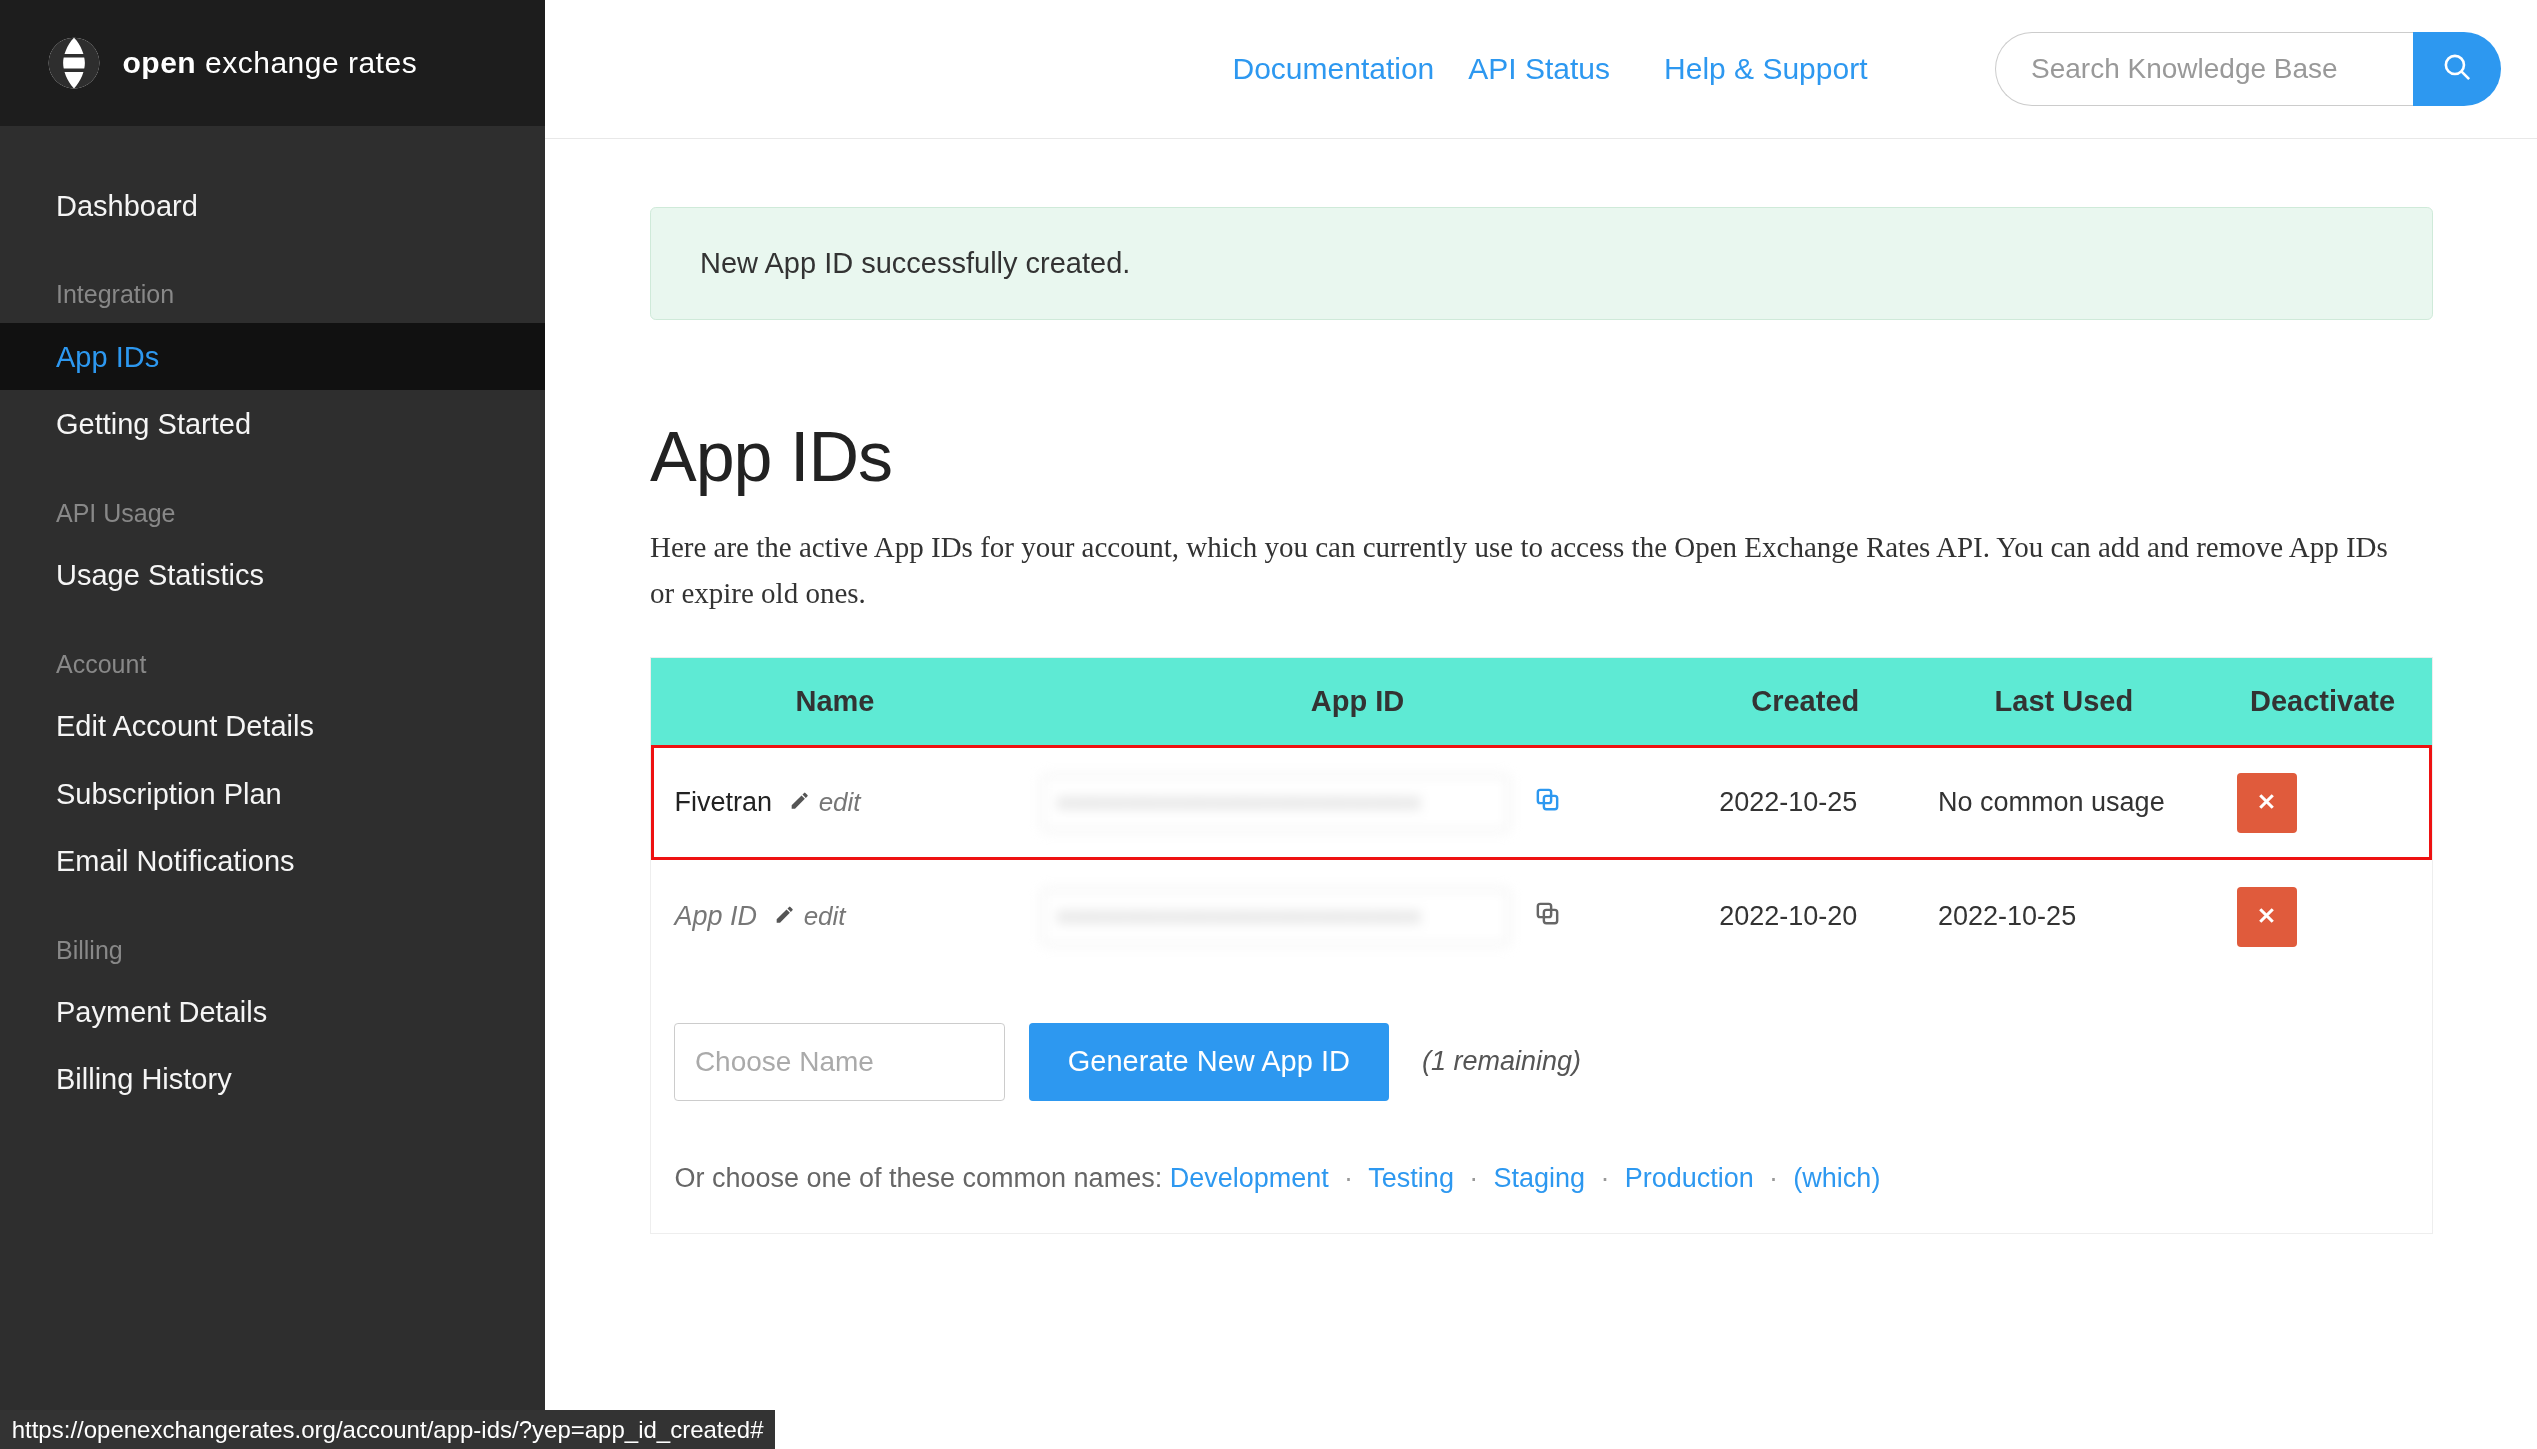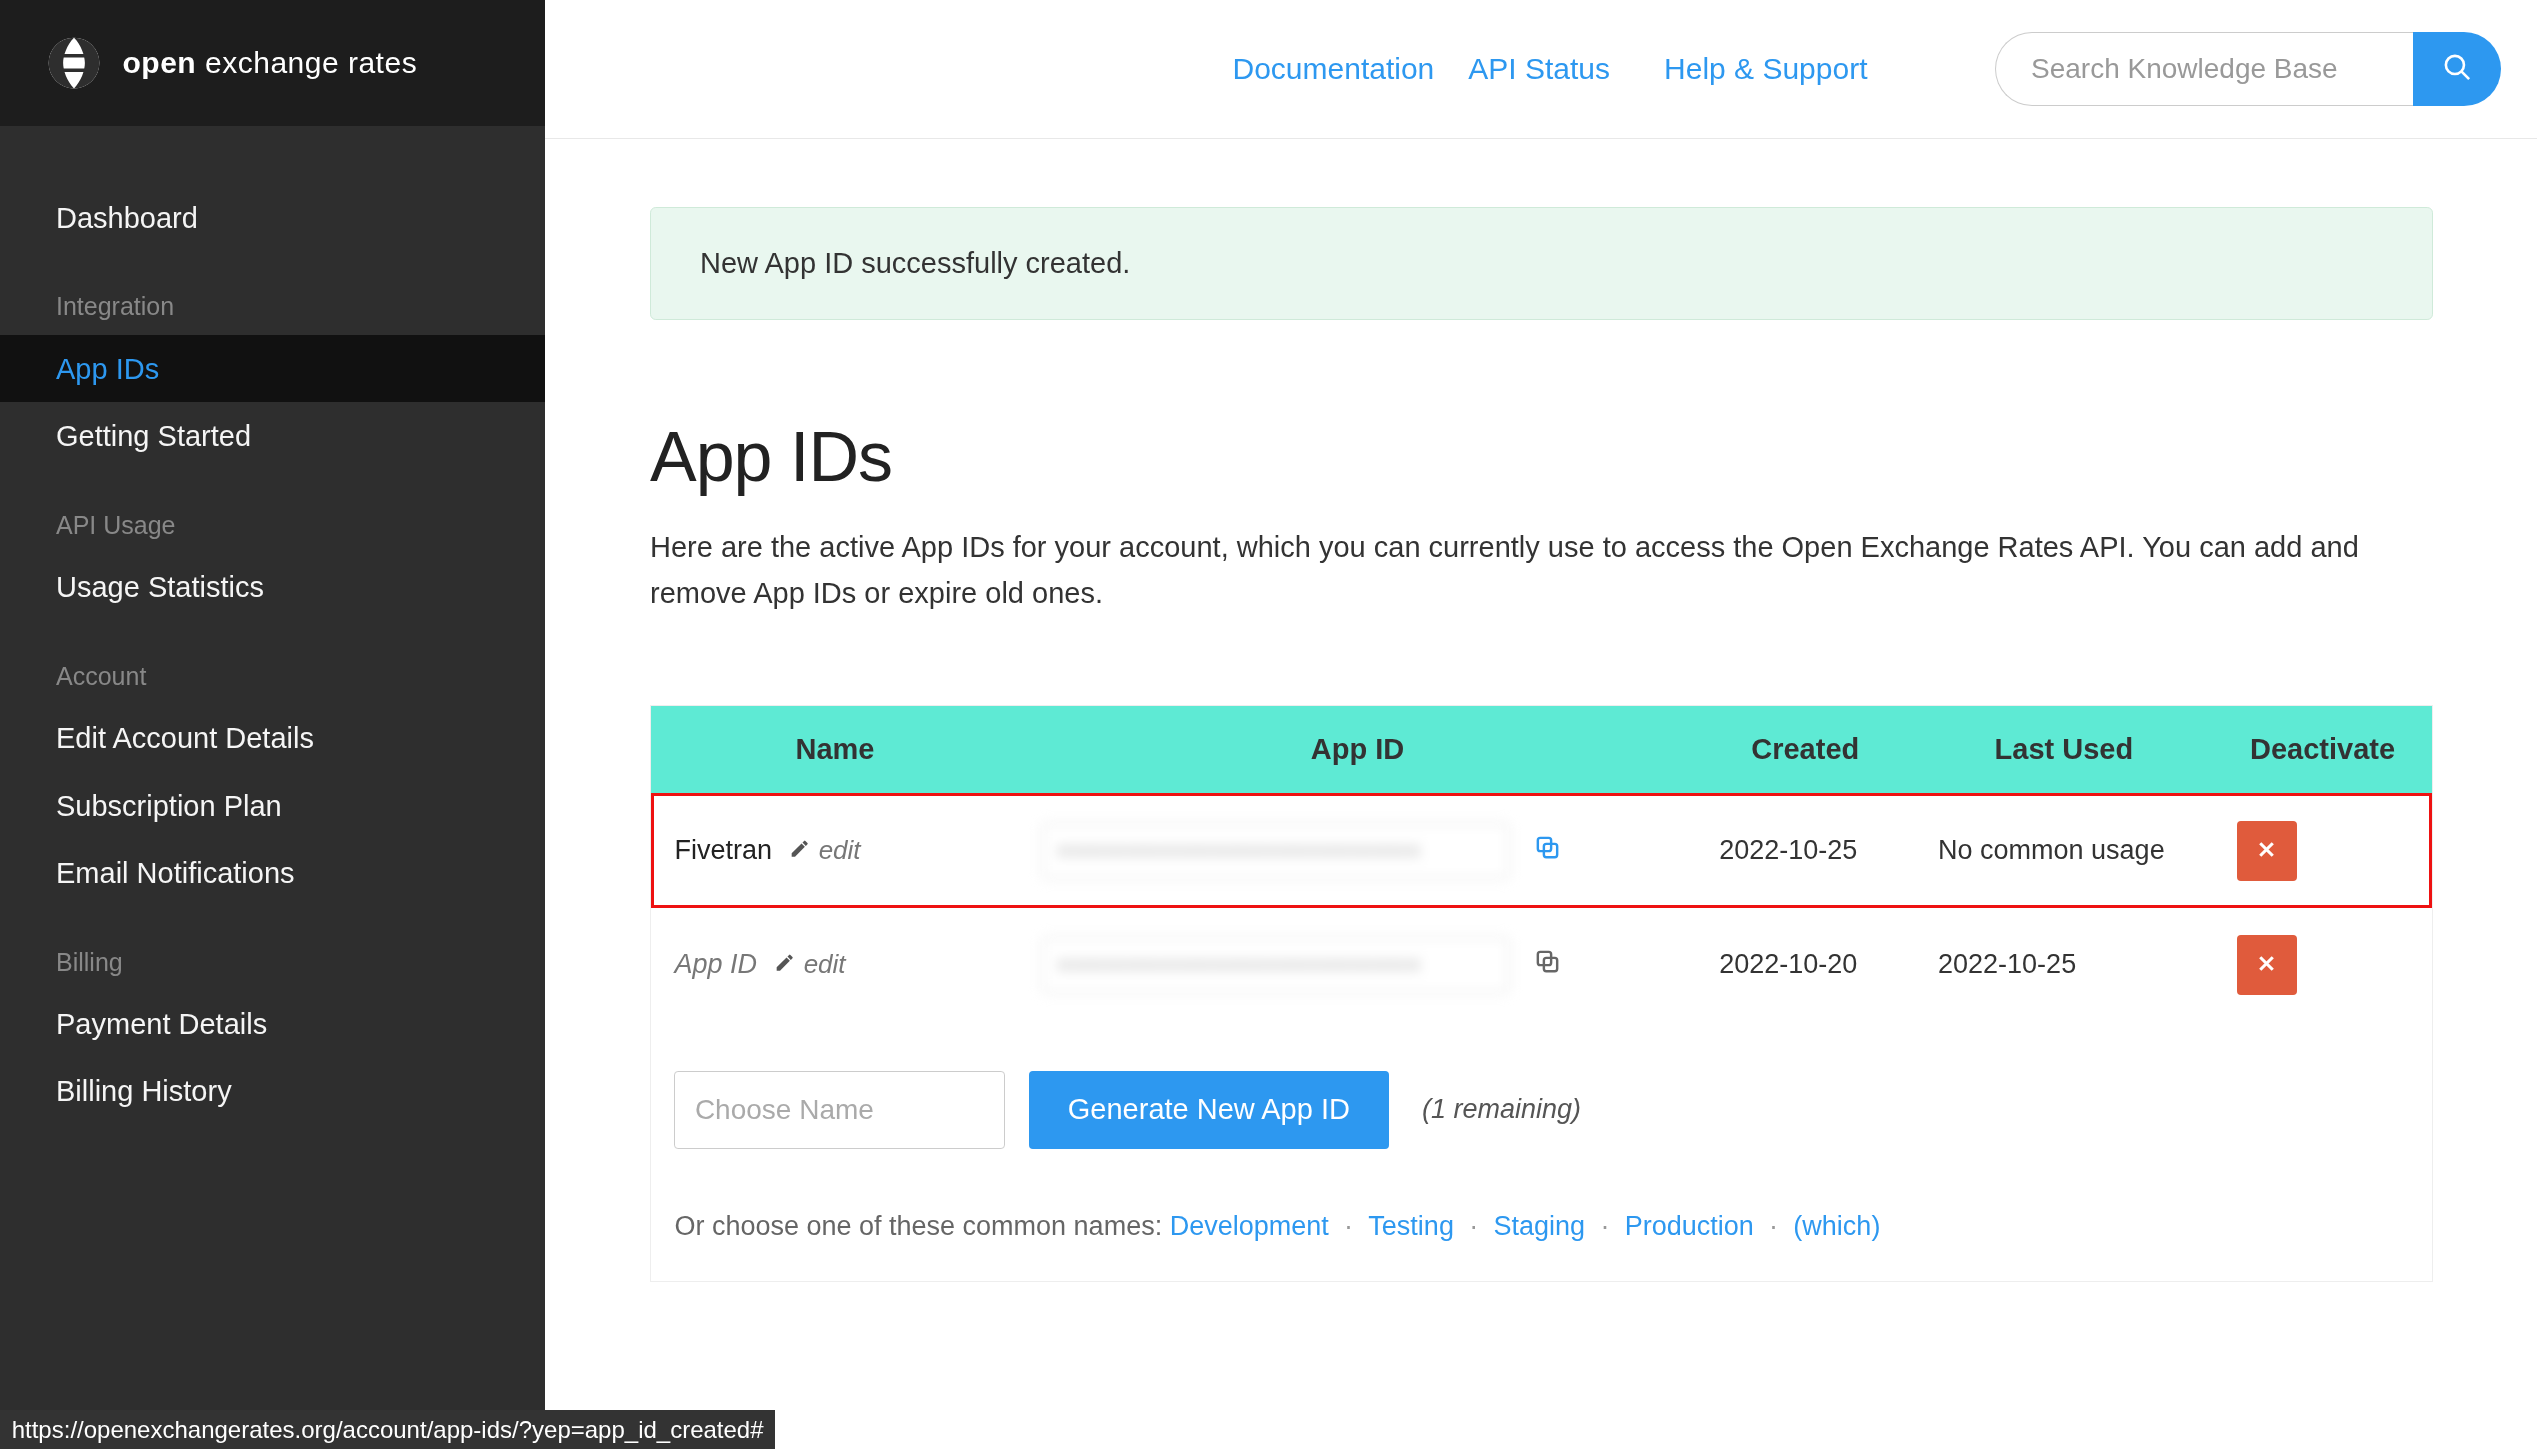--- a/index.html
+++ b/index.html
@@ -31,21 +31,21 @@
     background: #1d1d1d;
     height: 126px;
     display: flex;
     align-items: center;
     padding-left: 45px;
     gap: 19.5px;
   }
   .logo-icon svg { width: 58px; height: 58px; display: block; }
   .logo-text { font-size: 30px; color: #fff; letter-spacing: 0.5px; font-weight: 300;}
   .logo-text b { font-weight: 700; }
-  .side-links { padding-top: 18px; margin-top: 40px; }
+  .side-links { padding-top: 46px; }
   .side-link {
     display: block;
     padding: 15.6px 56px;
     font-size: 29px;
     color: #f5f5f5;
     font-weight: 400;
     cursor: pointer;
     line-height: 1.25;
   }
   .side-link.active {
@@ -128,22 +128,23 @@
     font-size: 70px;
     font-weight: 400;
     letter-spacing: -1px;
     margin-bottom: 27px;
     color: #222;
   }
   .page-desc {
     font-size: 29px;
     line-height: 1.6;
     color: #333;
-    margin-bottom: 88px;
+    margin-bottom: 40px;
     max-width: 1751px;
+    font-family: Liberation Serif, serif;
   }
 
   
   .card {
     background: #fff;
     border: 1px solid #eee;
   }
   .tbl {
     width: 100%;
     border-collapse: collapse;

